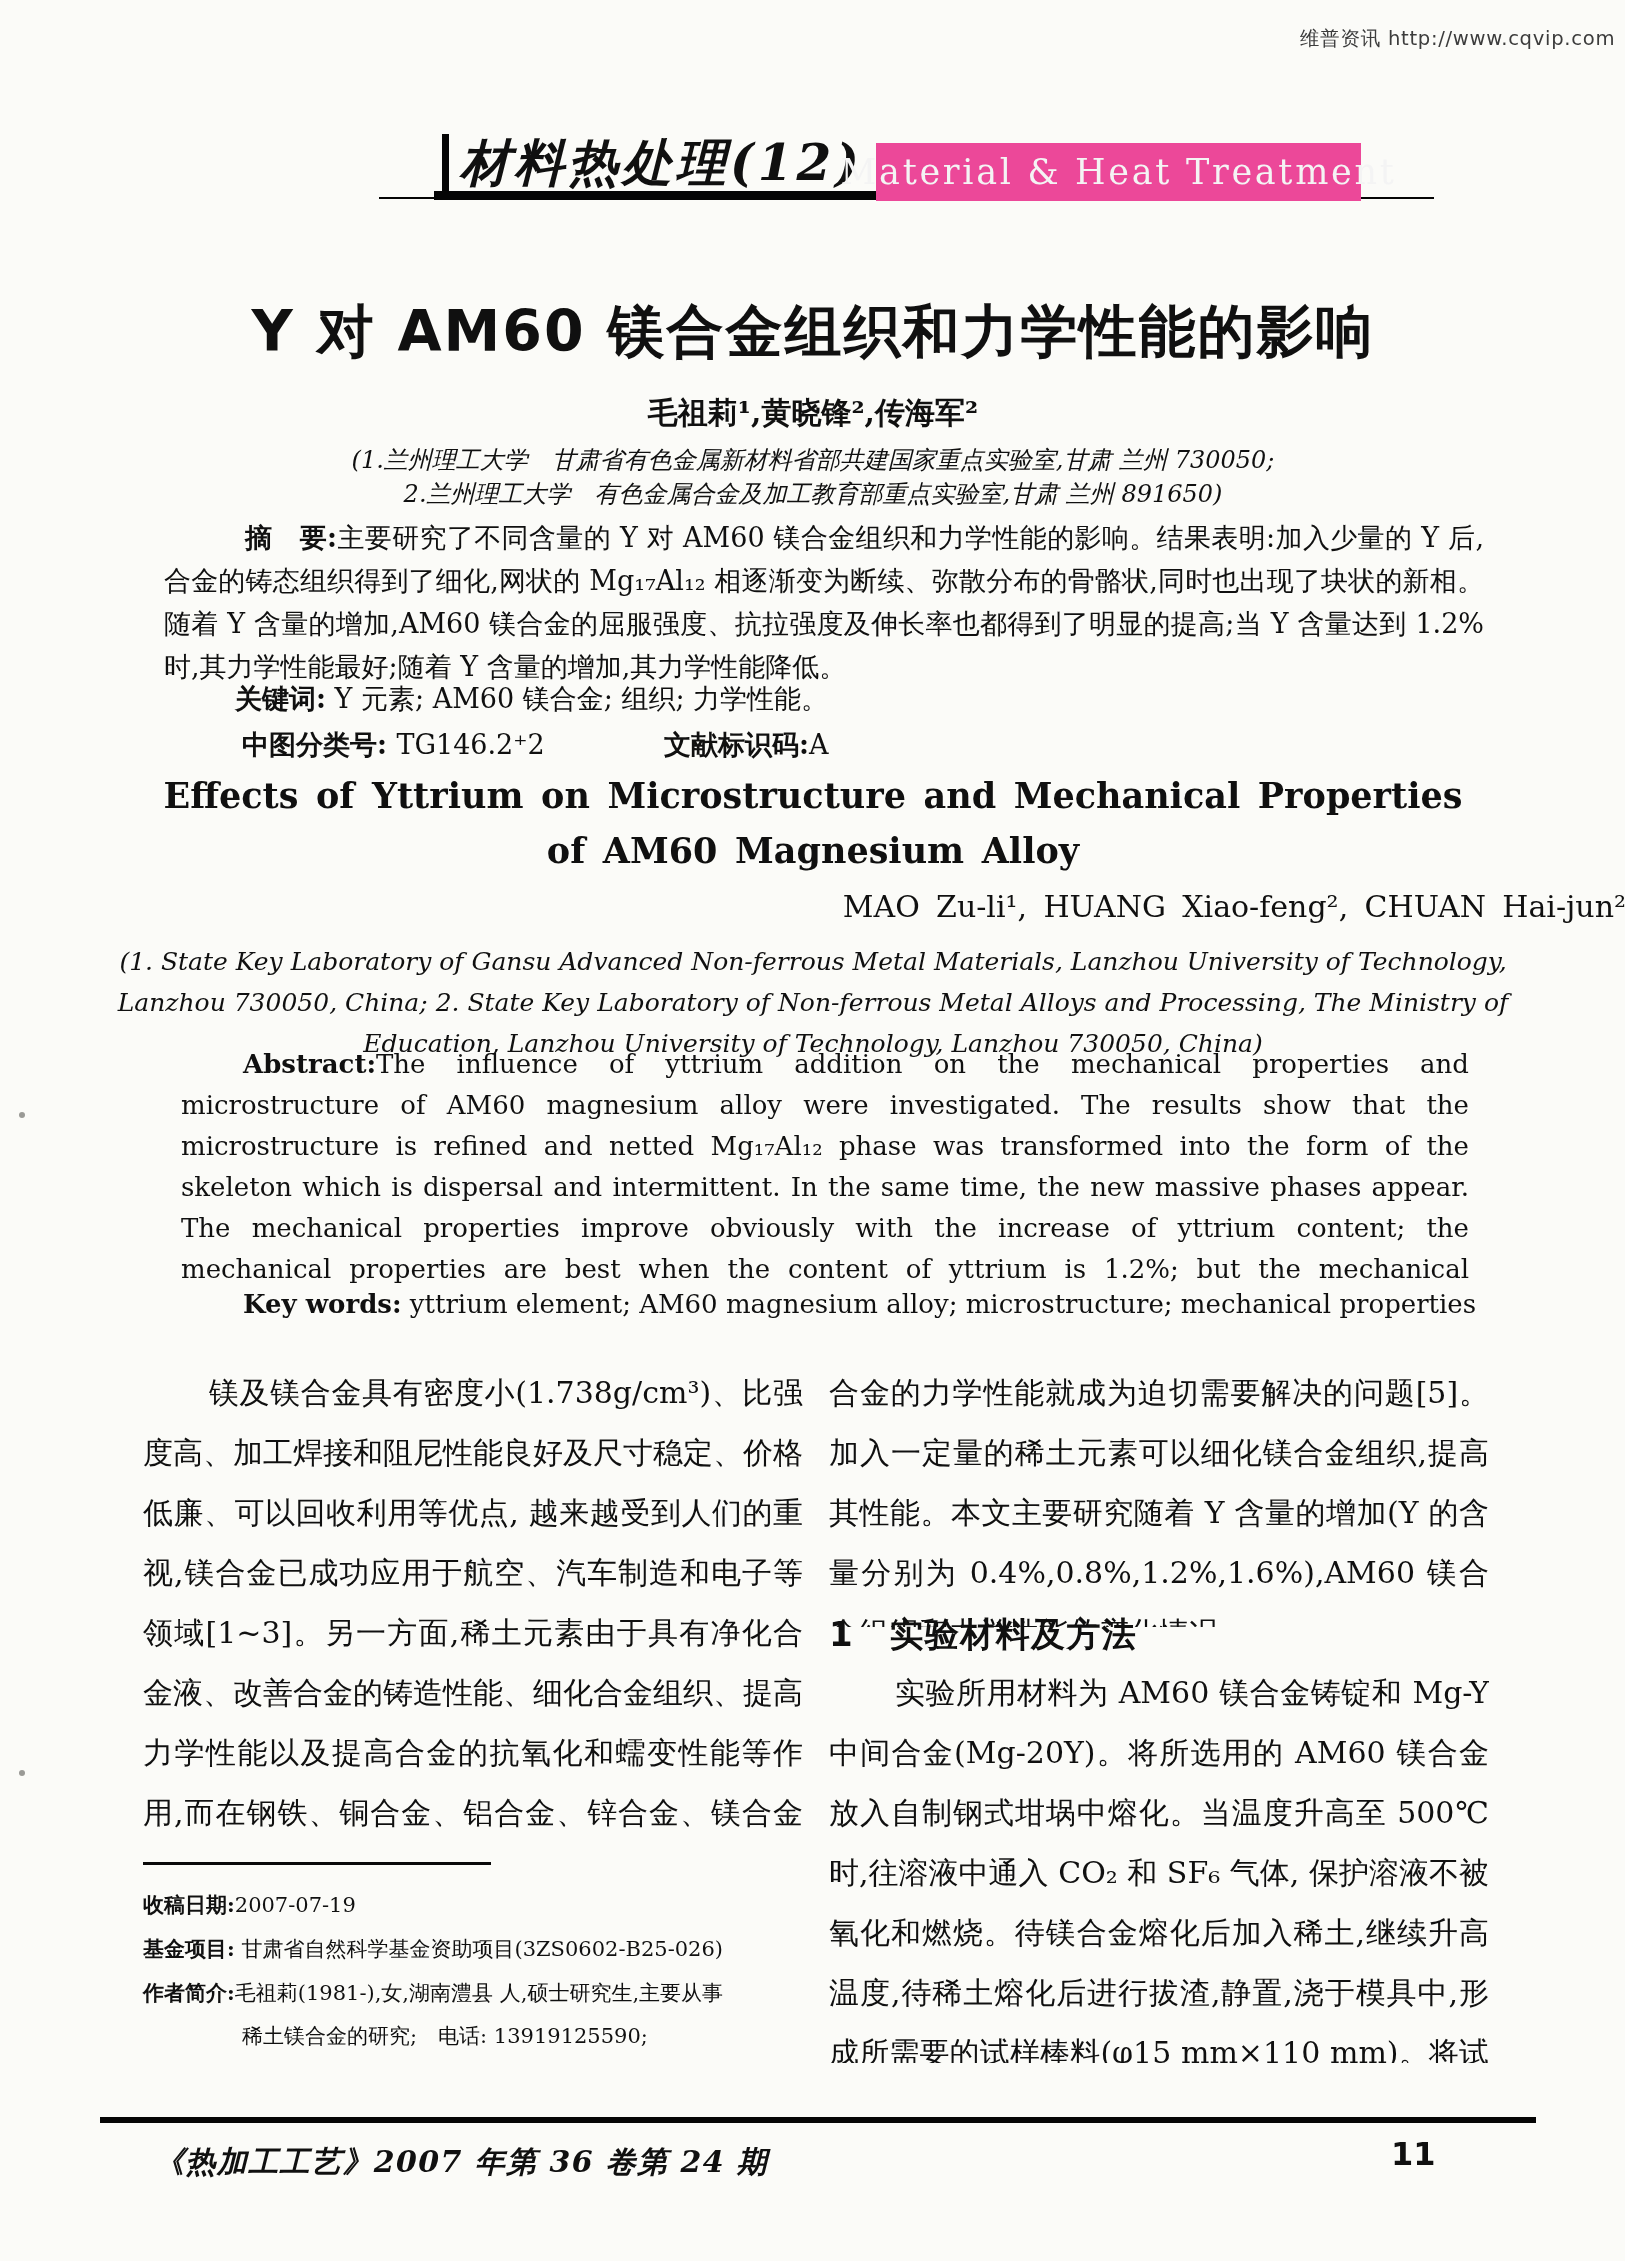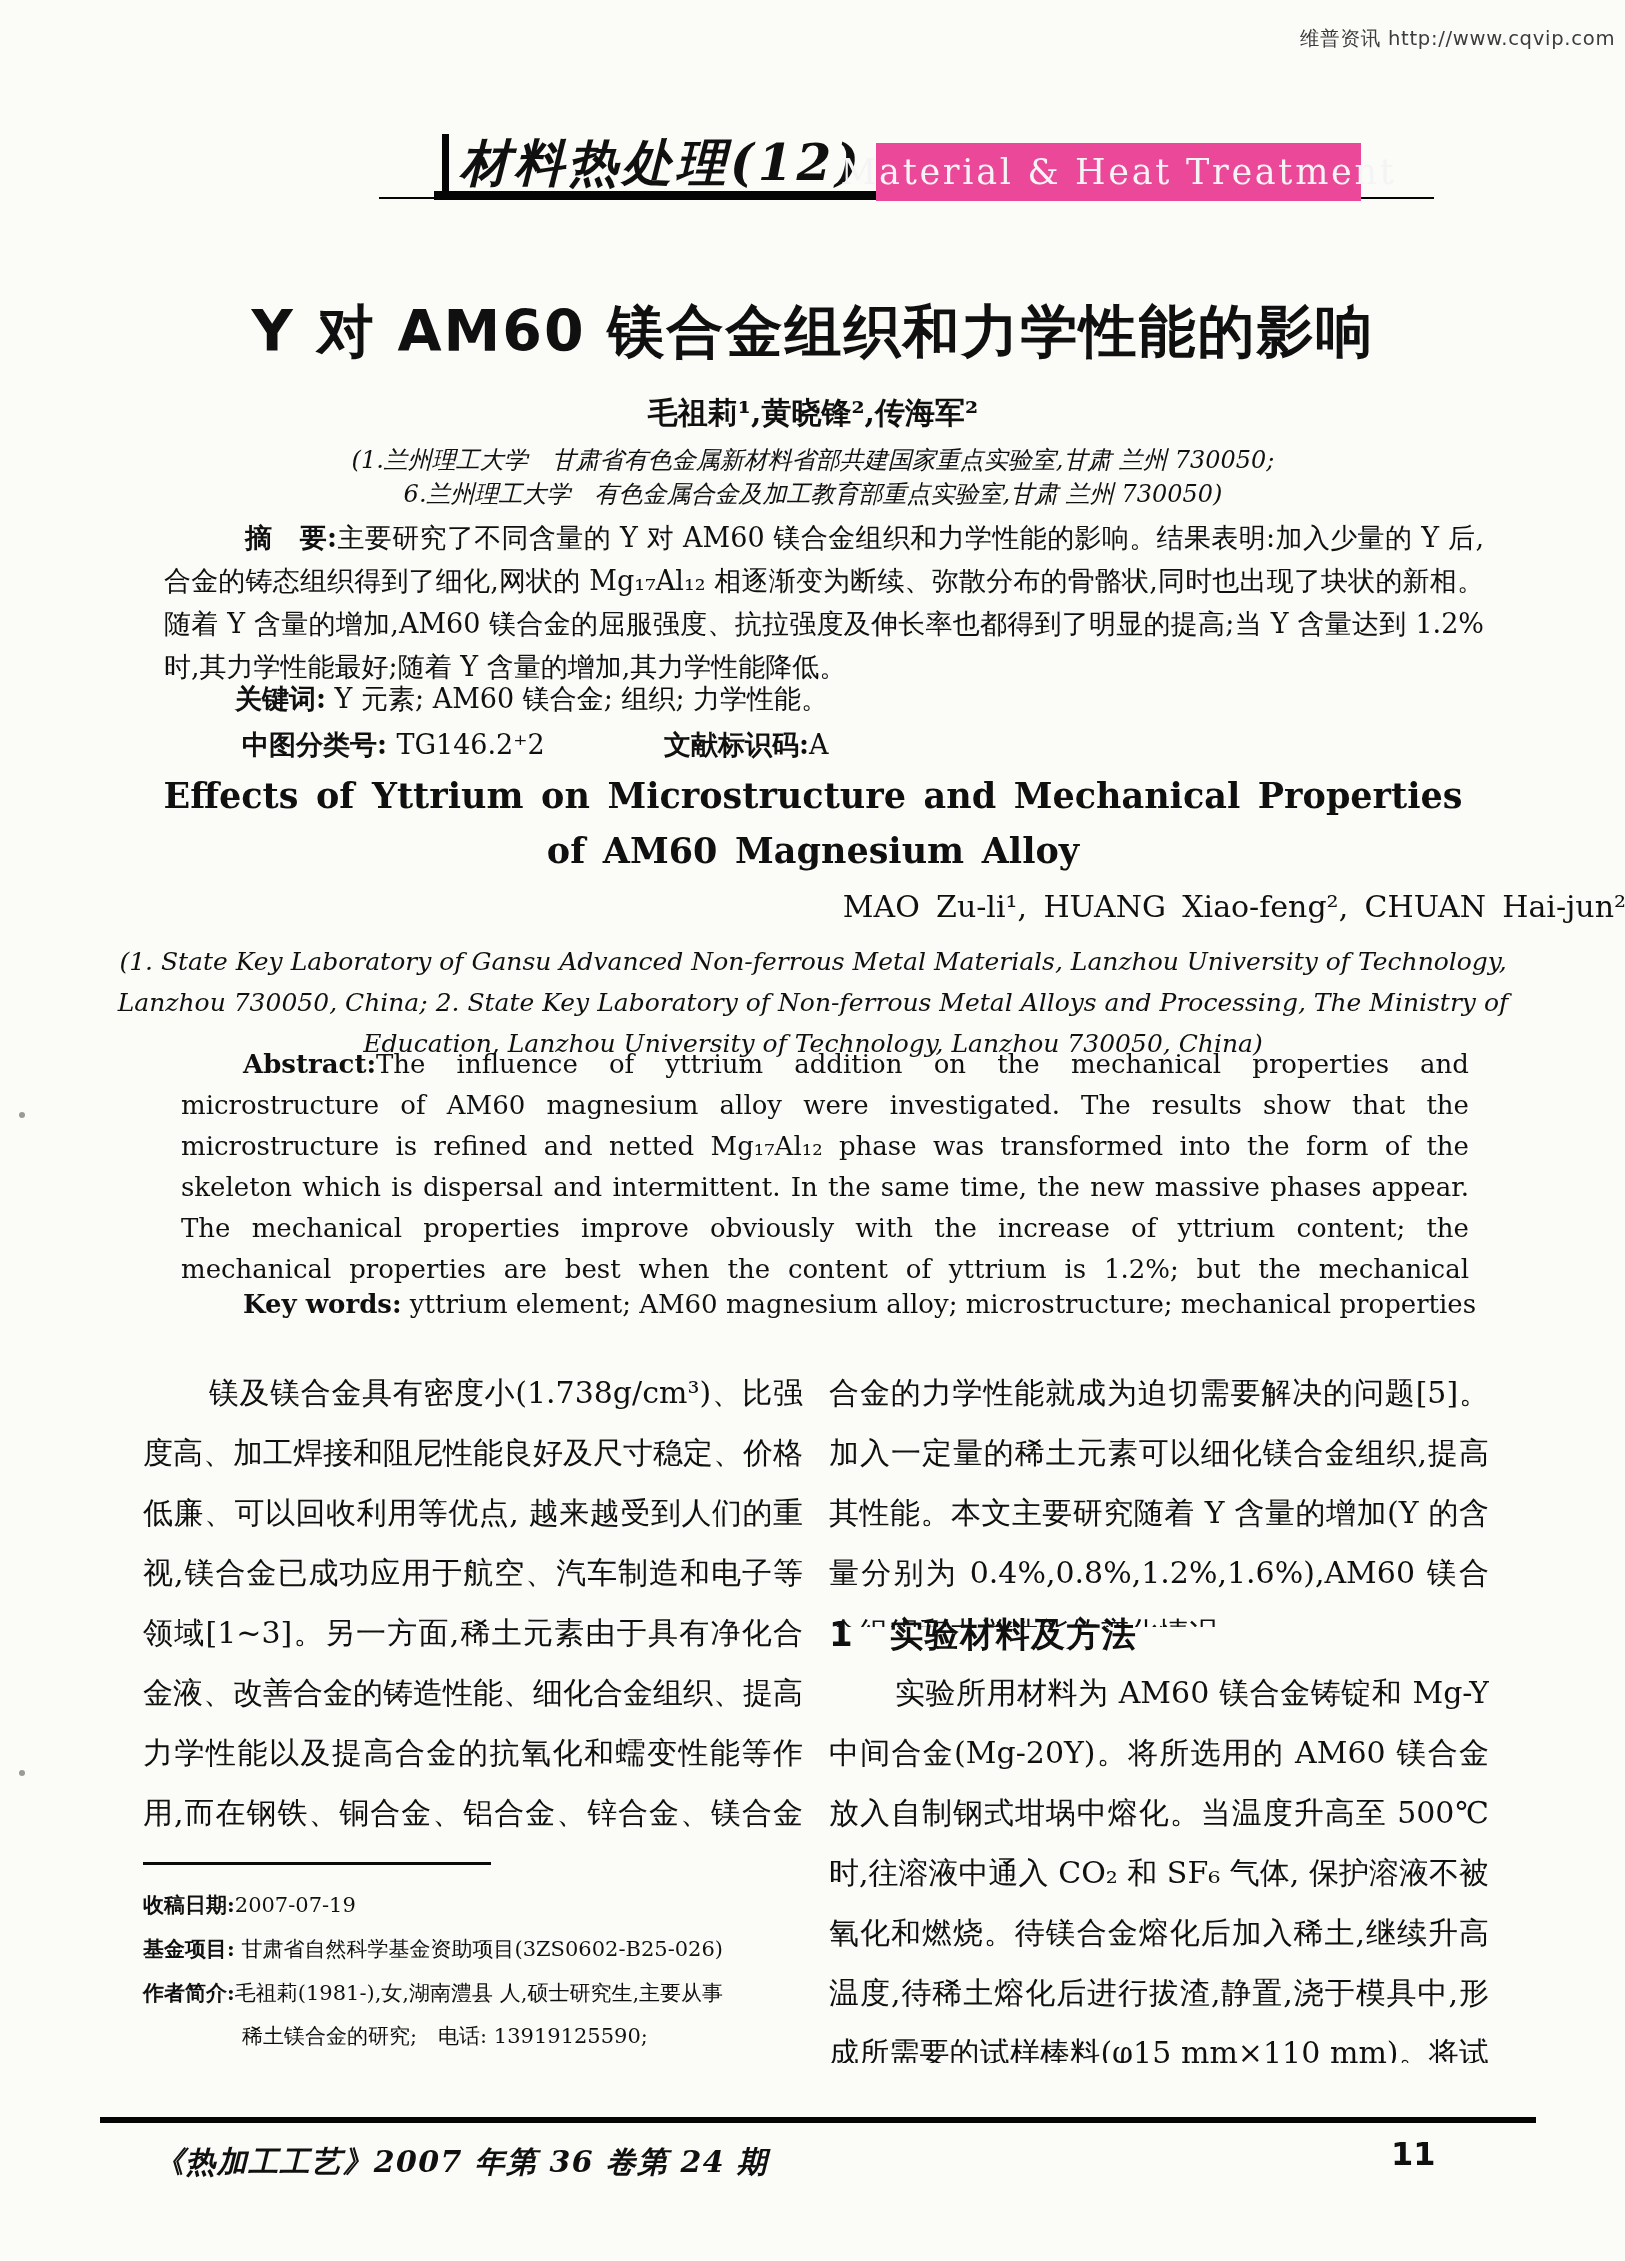--- a/index.html
+++ b/index.html
@@ -149,21 +149,21 @@
   <div class="hdr-line"></div>
   <div class="hdr-underline"></div>
   <div class="hdr-box">
     <span>Material &amp; Heat Treatment</span>
   </div>
 
   <h1 class="title">Y 对 AM60 镁合金组织和力学性能的影响</h1>
   <div class="authors-cn">毛祖莉¹,黄晓锋²,传海军²</div>
   <div class="affil-cn">
     <div>(1.兰州理工大学　甘肃省有色金属新材料省部共建国家重点实验室,甘肃 兰州 730050;</div>
-    <div>6.兰州理工大学　有色金属合金及加工教育部重点实验室,甘肃 兰州 730050)</div>
+    <div>2.兰州理工大学　有色金属合金及加工教育部重点实验室,甘肃 兰州 891650)</div>
   </div>
 
   <p class="abs-cn"><span class="lbl">摘　要:</span><span>主要研究了不同含量的 Y 对 AM60 镁合金组织和力学性能的影响。结果表明:加入少量的 Y 后,合金的铸态组织得到了细化,网状的 Mg₁₇Al₁₂ 相逐渐变为断续、弥散分布的骨骼状,同时也出现了块状的新相。随着 Y 含量的增加,AM60 镁合金的屈服强度、抗拉强度及伸长率也都得到了明显的提高;当 Y 含量达到 1.2%时,其力学性能最好;随着 Y 含量的增加,其力学性能降低。</span></p>
 
   <p class="kw-cn"><span class="lbl">关键词:</span><span> Y 元素; AM60 镁合金; 组织; 力学性能。</span></p>
 
   <div class="meta">
     <span class="m1"><span class="lbl">中图分类号: </span><span>TG146.2⁺2</span></span>
     <span class="m2"><span class="lbl">文献标识码:</span><span>A</span></span>
   </div>

